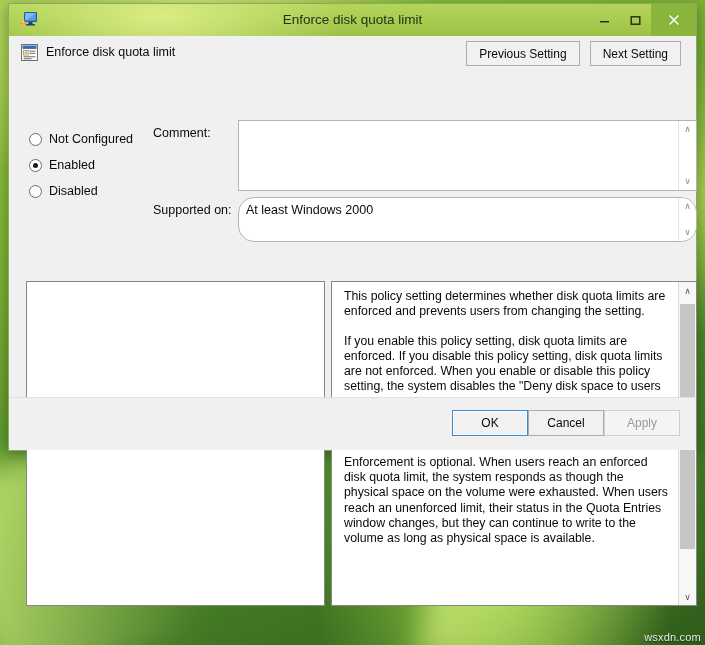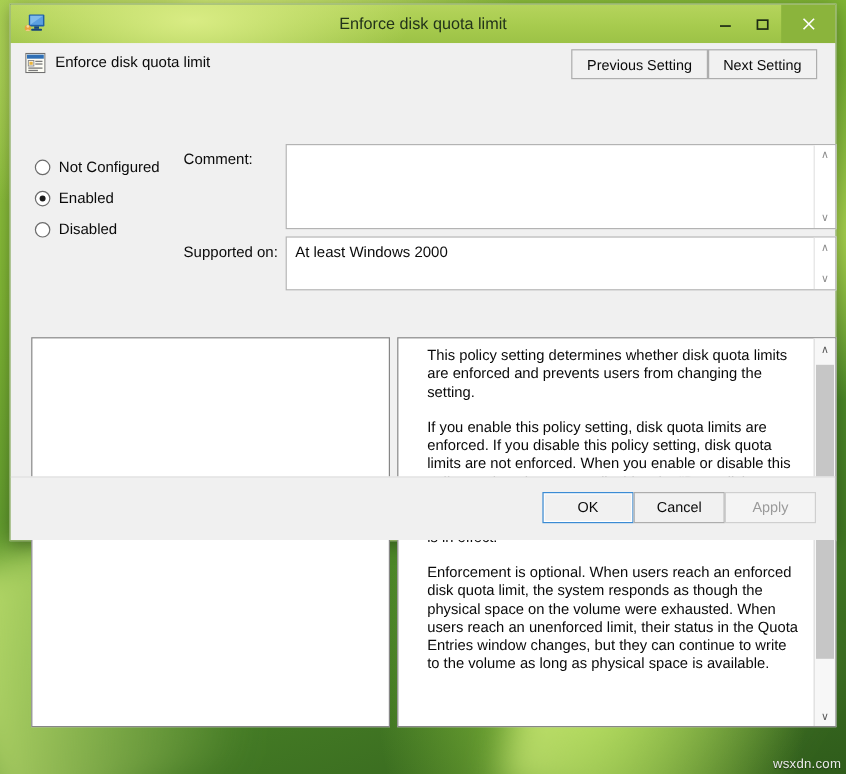--- a/index.html
+++ b/index.html
@@ -82,21 +82,21 @@
     height: 42px;
     position: relative;
     background: #f0f0f0;
     border-bottom: 0;
   }
   #policy-icon { position: absolute; left: 12px; top: 8px; width: 17px; height: 17px; }
   #policy-title {
     position: absolute; left: 37px; top: 8px;
     font-size: 12.5px; color: #0a0a0a; line-height: 17px;
   }
-  #nav-buttons { position: absolute; right: 15px; top: 5px; display: flex; }
+  #nav-buttons { position: absolute; right: 15px; top: 5px; display: flex; gap: 10px; }
   .btn {
     font-family: "Liberation Sans", sans-serif;
     font-size: 12px;
     color: #0a0a0a;
     background: #f1f1f1;
     border: 1px solid #adadad;
     height: 25px;
     padding: 0 12px;
     cursor: default;
     box-sizing: border-box;
@@ -130,21 +130,21 @@
   #supported-label { left: 144px; top: 125px; }
 
   .textbox {
     position: absolute;
     background: #fff;
     border: 1px solid #b3b3b3;
     box-sizing: border-box;
     overflow: hidden;
   }
   #comment-box { left: 229px; top: 42px; width: 459px; height: 71px; }
-  #supported-box { left: 229px; top: 119px; width: 459px; height: 45px; }
+  #supported-box { left: 229px; top: 119px; width: 459px; height: 45px; border-radius: 16px; }
   .tb-text { padding: 5px 7px; font-size: 12.5px; color: #0a0a0a; }
 
   
   .minisb {
     position: absolute; right: 0; top: 0; bottom: 0; width: 17px;
     background: #fff; border-left: 1px solid #e3e3e3;
     display: flex; flex-direction: column; justify-content: space-between;
     align-items: center;
   }
   .minisb .arw { font-size: 9px; color: #8d8d8d; line-height: 1; padding: 4px 0; }
@@ -166,21 +166,21 @@
     display: flex;
   }
   #help-text {
     flex: 1 1 auto;
     padding: 7px 9px 7px 8px;
     font-size: 12.3px;
     line-height: 15.3px;
     color: #0a0a0a;
     overflow: hidden;
   }
-  #help-text p { margin: 0 0 14px 16px; }
+  #help-text p { margin: 0 0 14px 4px; }
   #help-text p:last-child { margin-bottom: 0; }
 
   
   #help-scroll {
     flex: 0 0 17px;
     background: #f7f7f7;
     border-left: 1px solid #dcdcdc;
     position: relative;
   }
   #help-scroll .arw {

